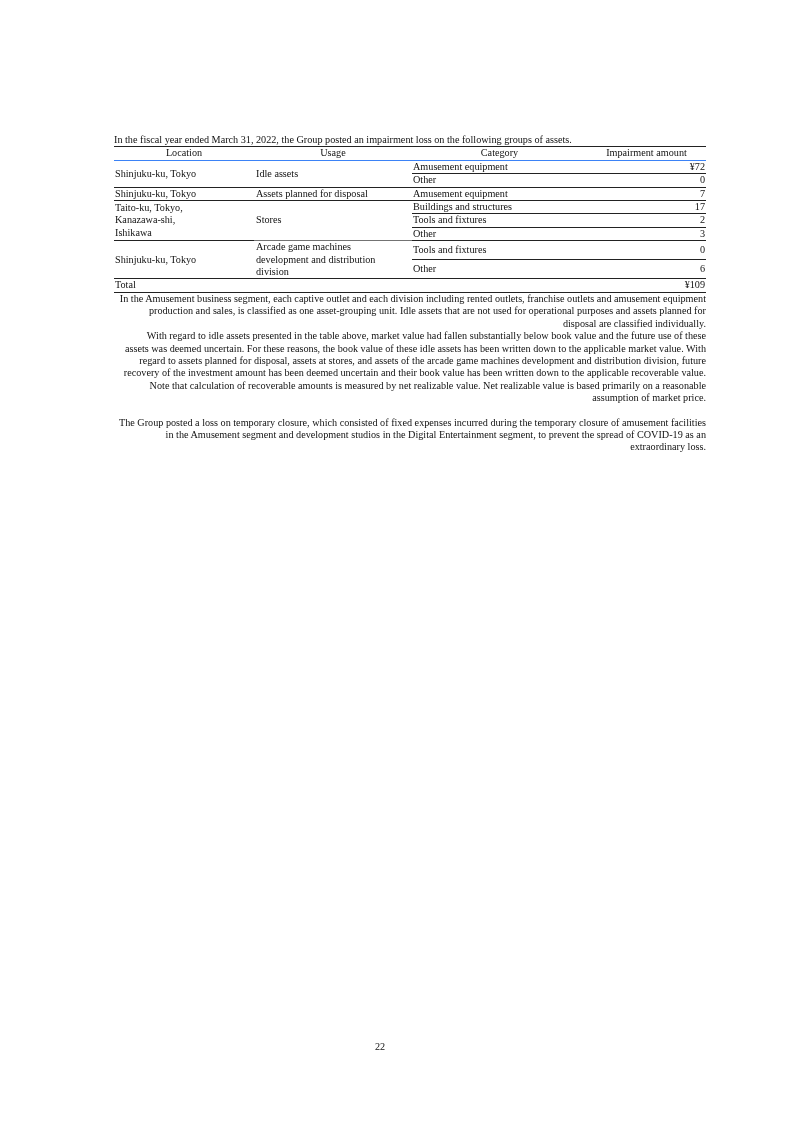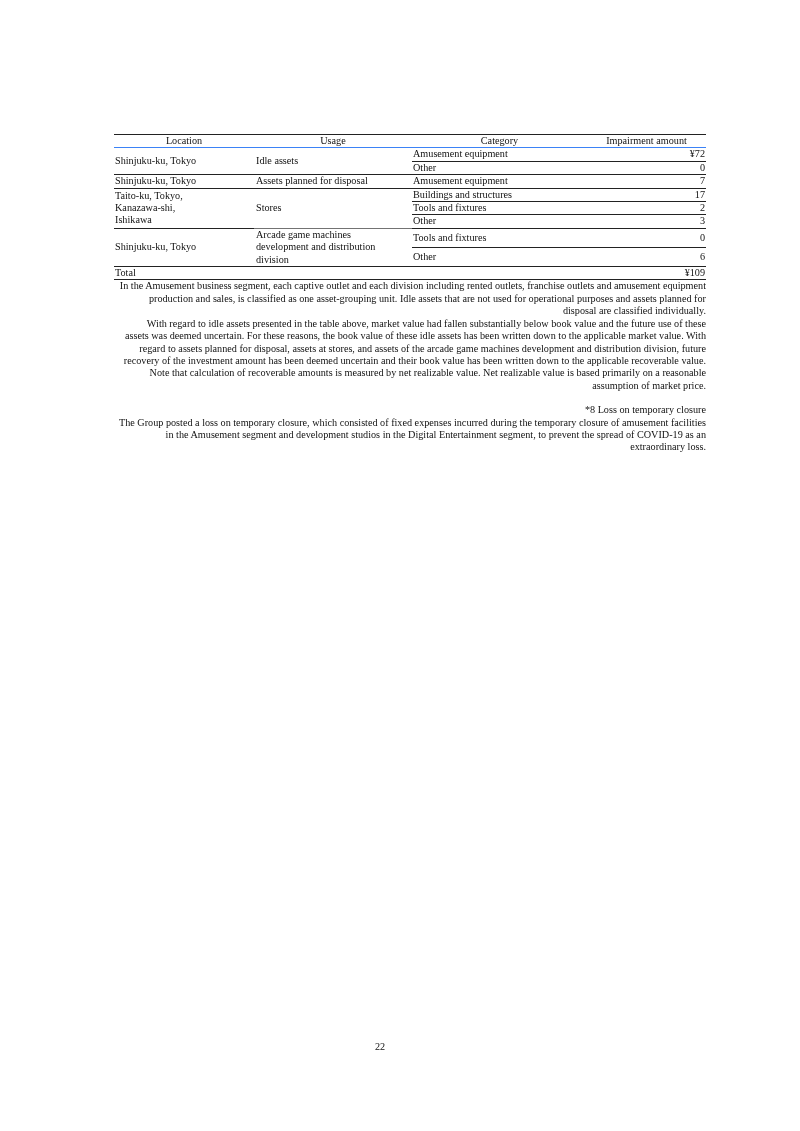--- a/index.html
+++ b/index.html
@@ -19,20 +19,21 @@
   tr.total td { border-bottom:1px solid #222;margin-top:12px; }
   .para { margin:0; text-align:right; }
   .indent { text-indent:14px; }
   .gap { height:12px; }
   .pagenum { position:absolute; top:1041px; left:0; width:760px; text-align:center; font-size:10.2px; }
 </style>
 </head>
 <body>
 
 <div class="page">
+  <p class="intro">In the fiscal year ended March 31, 2022, the Group posted an impairment loss on the following groups of assets.</p>
 
   <table>
     <colgroup>
         <col class="c1">
         <col class="c2">
         <col class="c3">
         <col class="c4">
       </colgroup>
     <thead>
       <tr>
@@ -101,17 +102,16 @@
         <td></td>
         <td></td>
         <td class="num">¥109</td>
       </tr>
     </tbody>
   </table>
 
   <p class="para">In the Amusement business segment, each captive outlet and each division including rented outlets, franchise outlets and amusement equipment production and sales, is classified as one asset-grouping unit. Idle assets that are not used for operational purposes and assets planned for disposal are classified individually.</p>
   <p class="para indent">With regard to idle assets presented in the table above, market value had fallen substantially below book value and the future use of these assets was deemed uncertain. For these reasons, the book value of these idle assets has been written down to the applicable market value. With regard to assets planned for disposal, assets at stores, and assets of the arcade game machines development and distribution division, future recovery of the investment amount has been deemed uncertain and their book value has been written down to the applicable recoverable value. Note that calculation of recoverable amounts is measured by net realizable value. Net realizable value is based primarily on a reasonable assumption of market price.</p>
   <div class="gap"></div>
-  <p class="para">*8 Loss on temporary closure</p>
   <p class="para">The Group posted a loss on temporary closure, which consisted of fixed expenses incurred during the temporary closure of amusement facilities in the Amusement segment and development studios in the Digital Entertainment segment, to prevent the spread of COVID-19 as an extraordinary loss.</p>
 </div>
 
 <div class="pagenum">22</div>
 
 </body></html>

